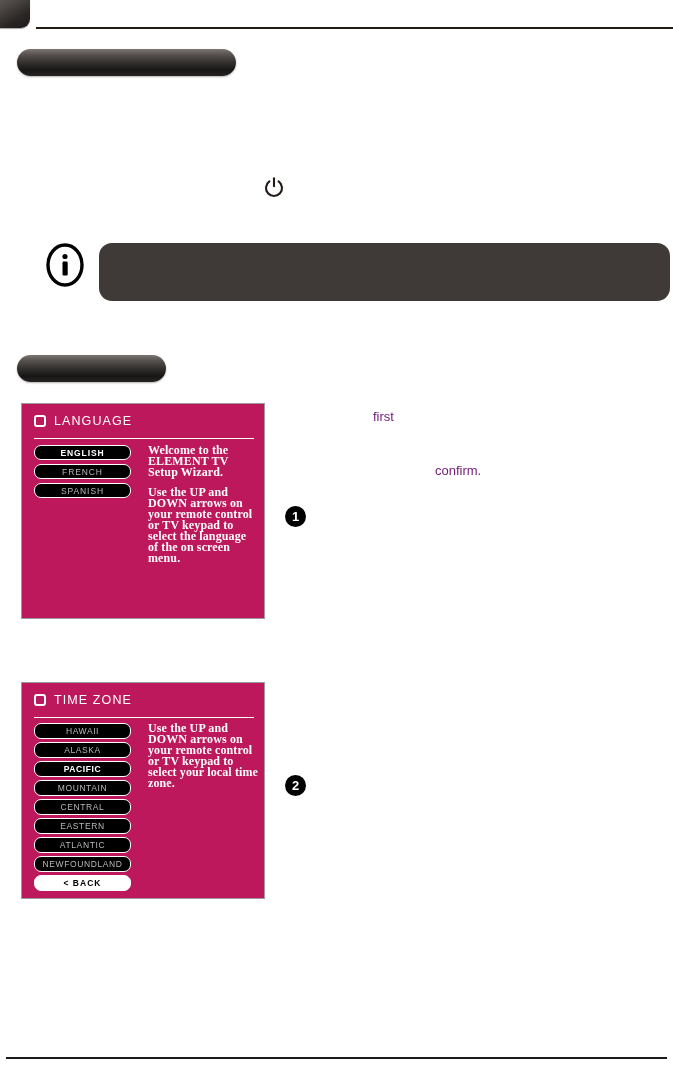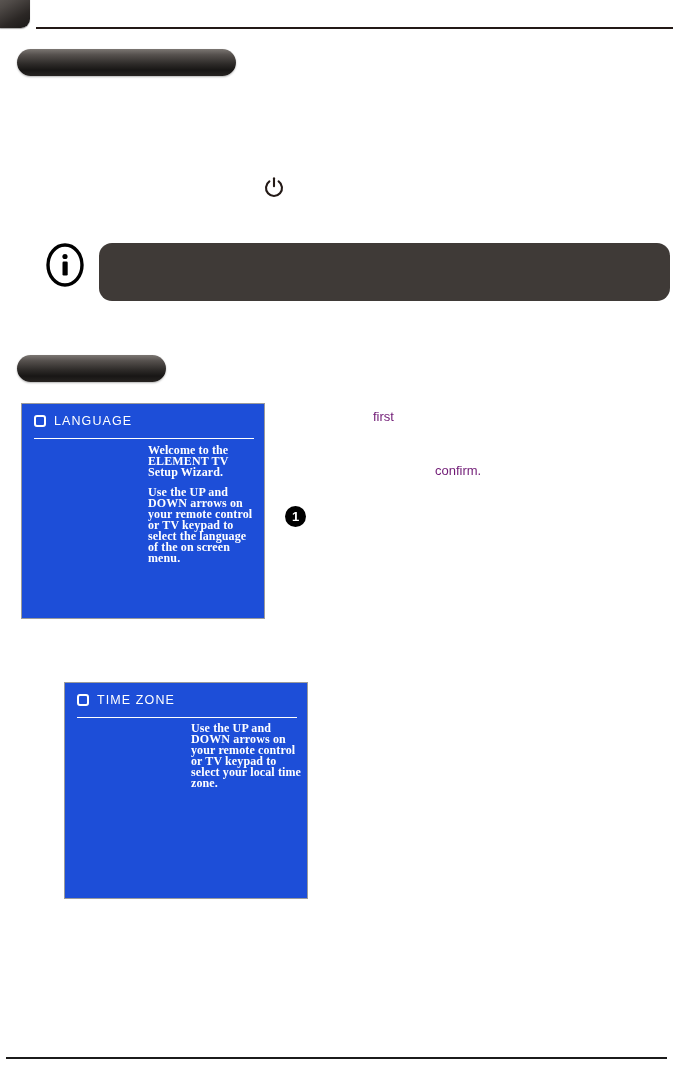--- a/index.html
+++ b/index.html
@@ -88,27 +88,27 @@
     font-size: 10.5px;
     line-height: 15px;
     padding: 9px 16px;
     box-sizing: border-box;
     overflow: hidden;
   }
 
   
   .osd {
     position: absolute;
-    background: #1d4ed8;
+    background: #be185d;
     border: 1px solid #9b9b9b;
     box-sizing: border-box;
     overflow: hidden;
   }
   .osd--language { left: 21px; top: 403px; width: 244px; height: 216px; }
-  .osd--timezone { left: 21px; top: 682px; width: 244px; height: 217px; margin-left: 43px; }
+  .osd--timezone { left: 21px; top: 682px; width: 244px; height: 217px; }
 
   .osd-title {
     position: absolute;
     left: 12px;
     top: 10px;
     display: flex;
     align-items: center;
     gap: 8px;
     color: #ffffff;
     font-size: 12.5px;
@@ -253,32 +253,48 @@
 
   <div class="step-bullet step-bullet--1">1</div>
   <div class="step-bullet step-bullet--2">2</div>
 
   <div class="osd osd--language">
     <div class="osd-title">
       <span class="osd-title-box"></span>
       <span>LANGUAGE</span>
     </div>
     <div class="osd-divider"></div>
+    <div class="osd-list" id="lang-list">
+        <div class="osd-btn is-selected">ENGLISH</div>
+        <div class="osd-btn">FRENCH</div>
+        <div class="osd-btn">SPANISH</div>
+      </div>
     <div class="osd-text" id="lang-text">
         <p>Welcome to the ELEMENT TV Setup Wizard.</p>
         <p>Use the UP and DOWN arrows on your remote control or TV keypad to select the language of the on screen menu.</p>
       </div>
   </div>
 
   <div class="osd osd--timezone">
     <div class="osd-title">
       <span class="osd-title-box"></span>
       <span>TIME ZONE</span>
     </div>
     <div class="osd-divider"></div>
+    <div class="osd-list" id="tz-list">
+        <div class="osd-btn">HAWAII</div>
+        <div class="osd-btn">ALASKA</div>
+        <div class="osd-btn is-selected">PACIFIC</div>
+        <div class="osd-btn">MOUNTAIN</div>
+        <div class="osd-btn">CENTRAL</div>
+        <div class="osd-btn">EASTERN</div>
+        <div class="osd-btn">ATLANTIC</div>
+        <div class="osd-btn">NEWFOUNDLAND</div>
+        <div class="osd-btn is-back">&lt; BACK</div>
+      </div>
     <div class="osd-text" id="tz-text">
         <p>Use the UP and DOWN arrows on your remote control or TV keypad to select your local time zone.</p>
       </div>
   </div>
 
   <div class="footer-rule"></div>
 
 </div>
 
 </body></html>

